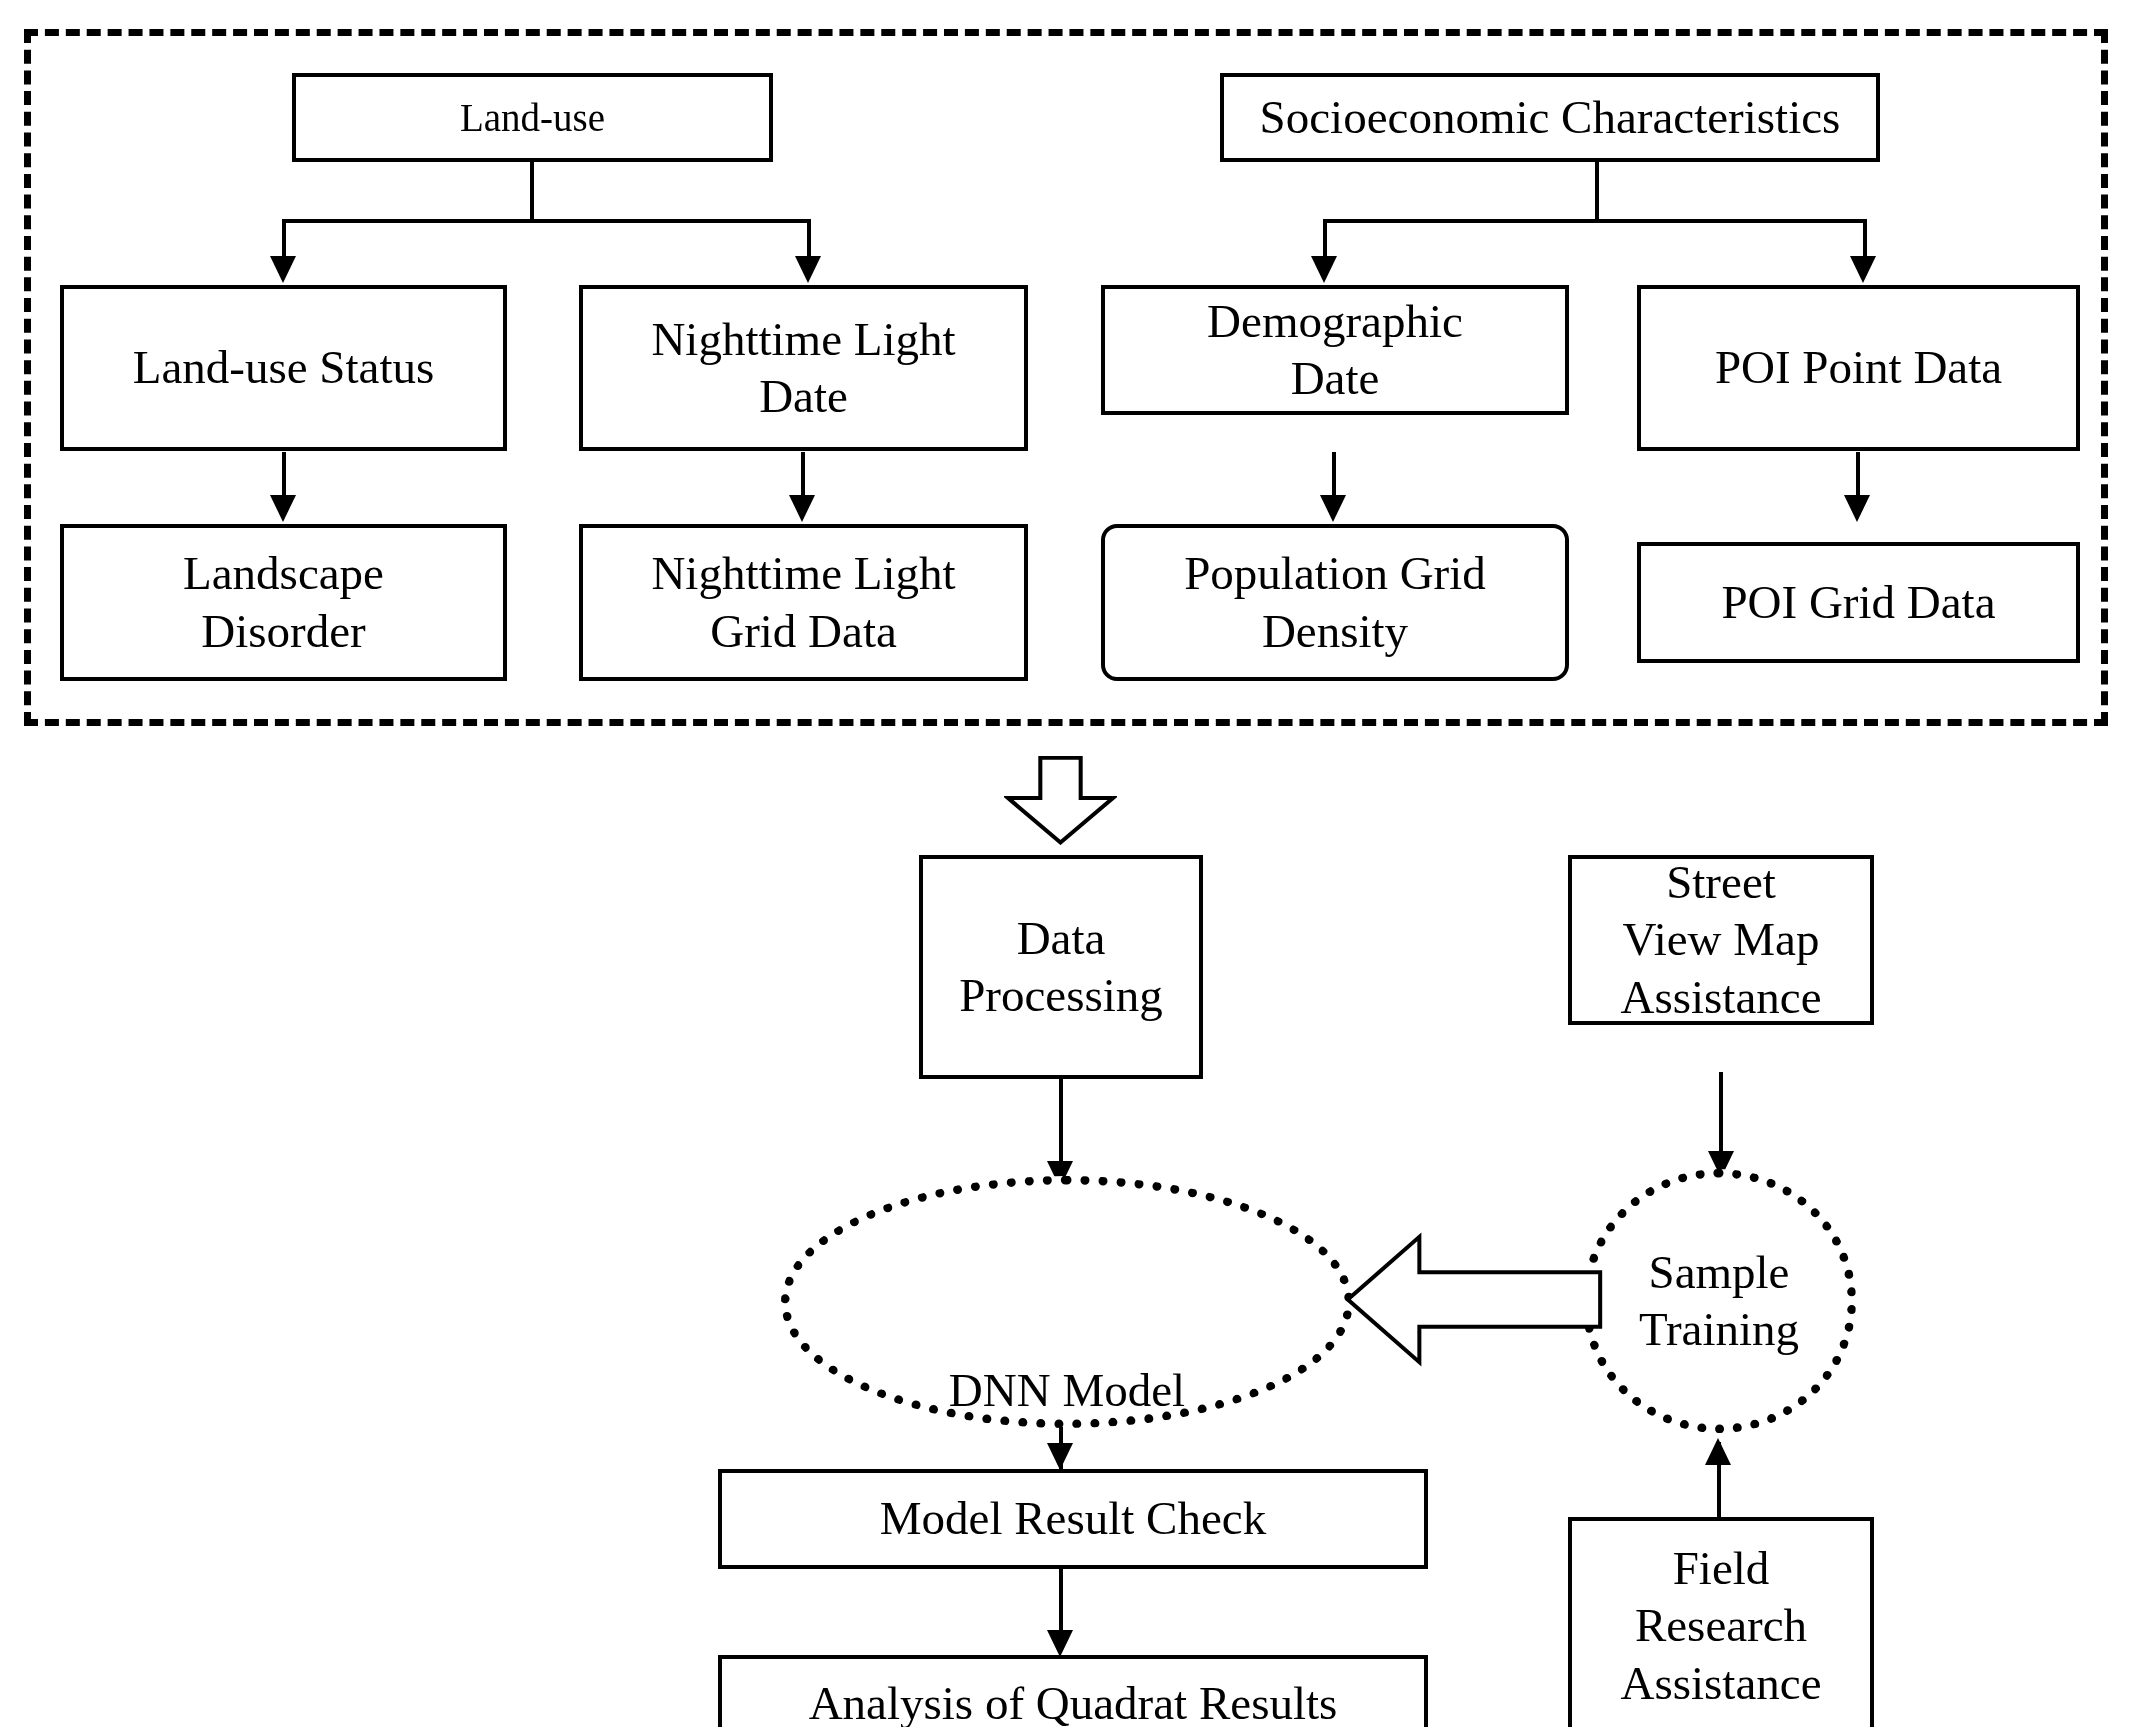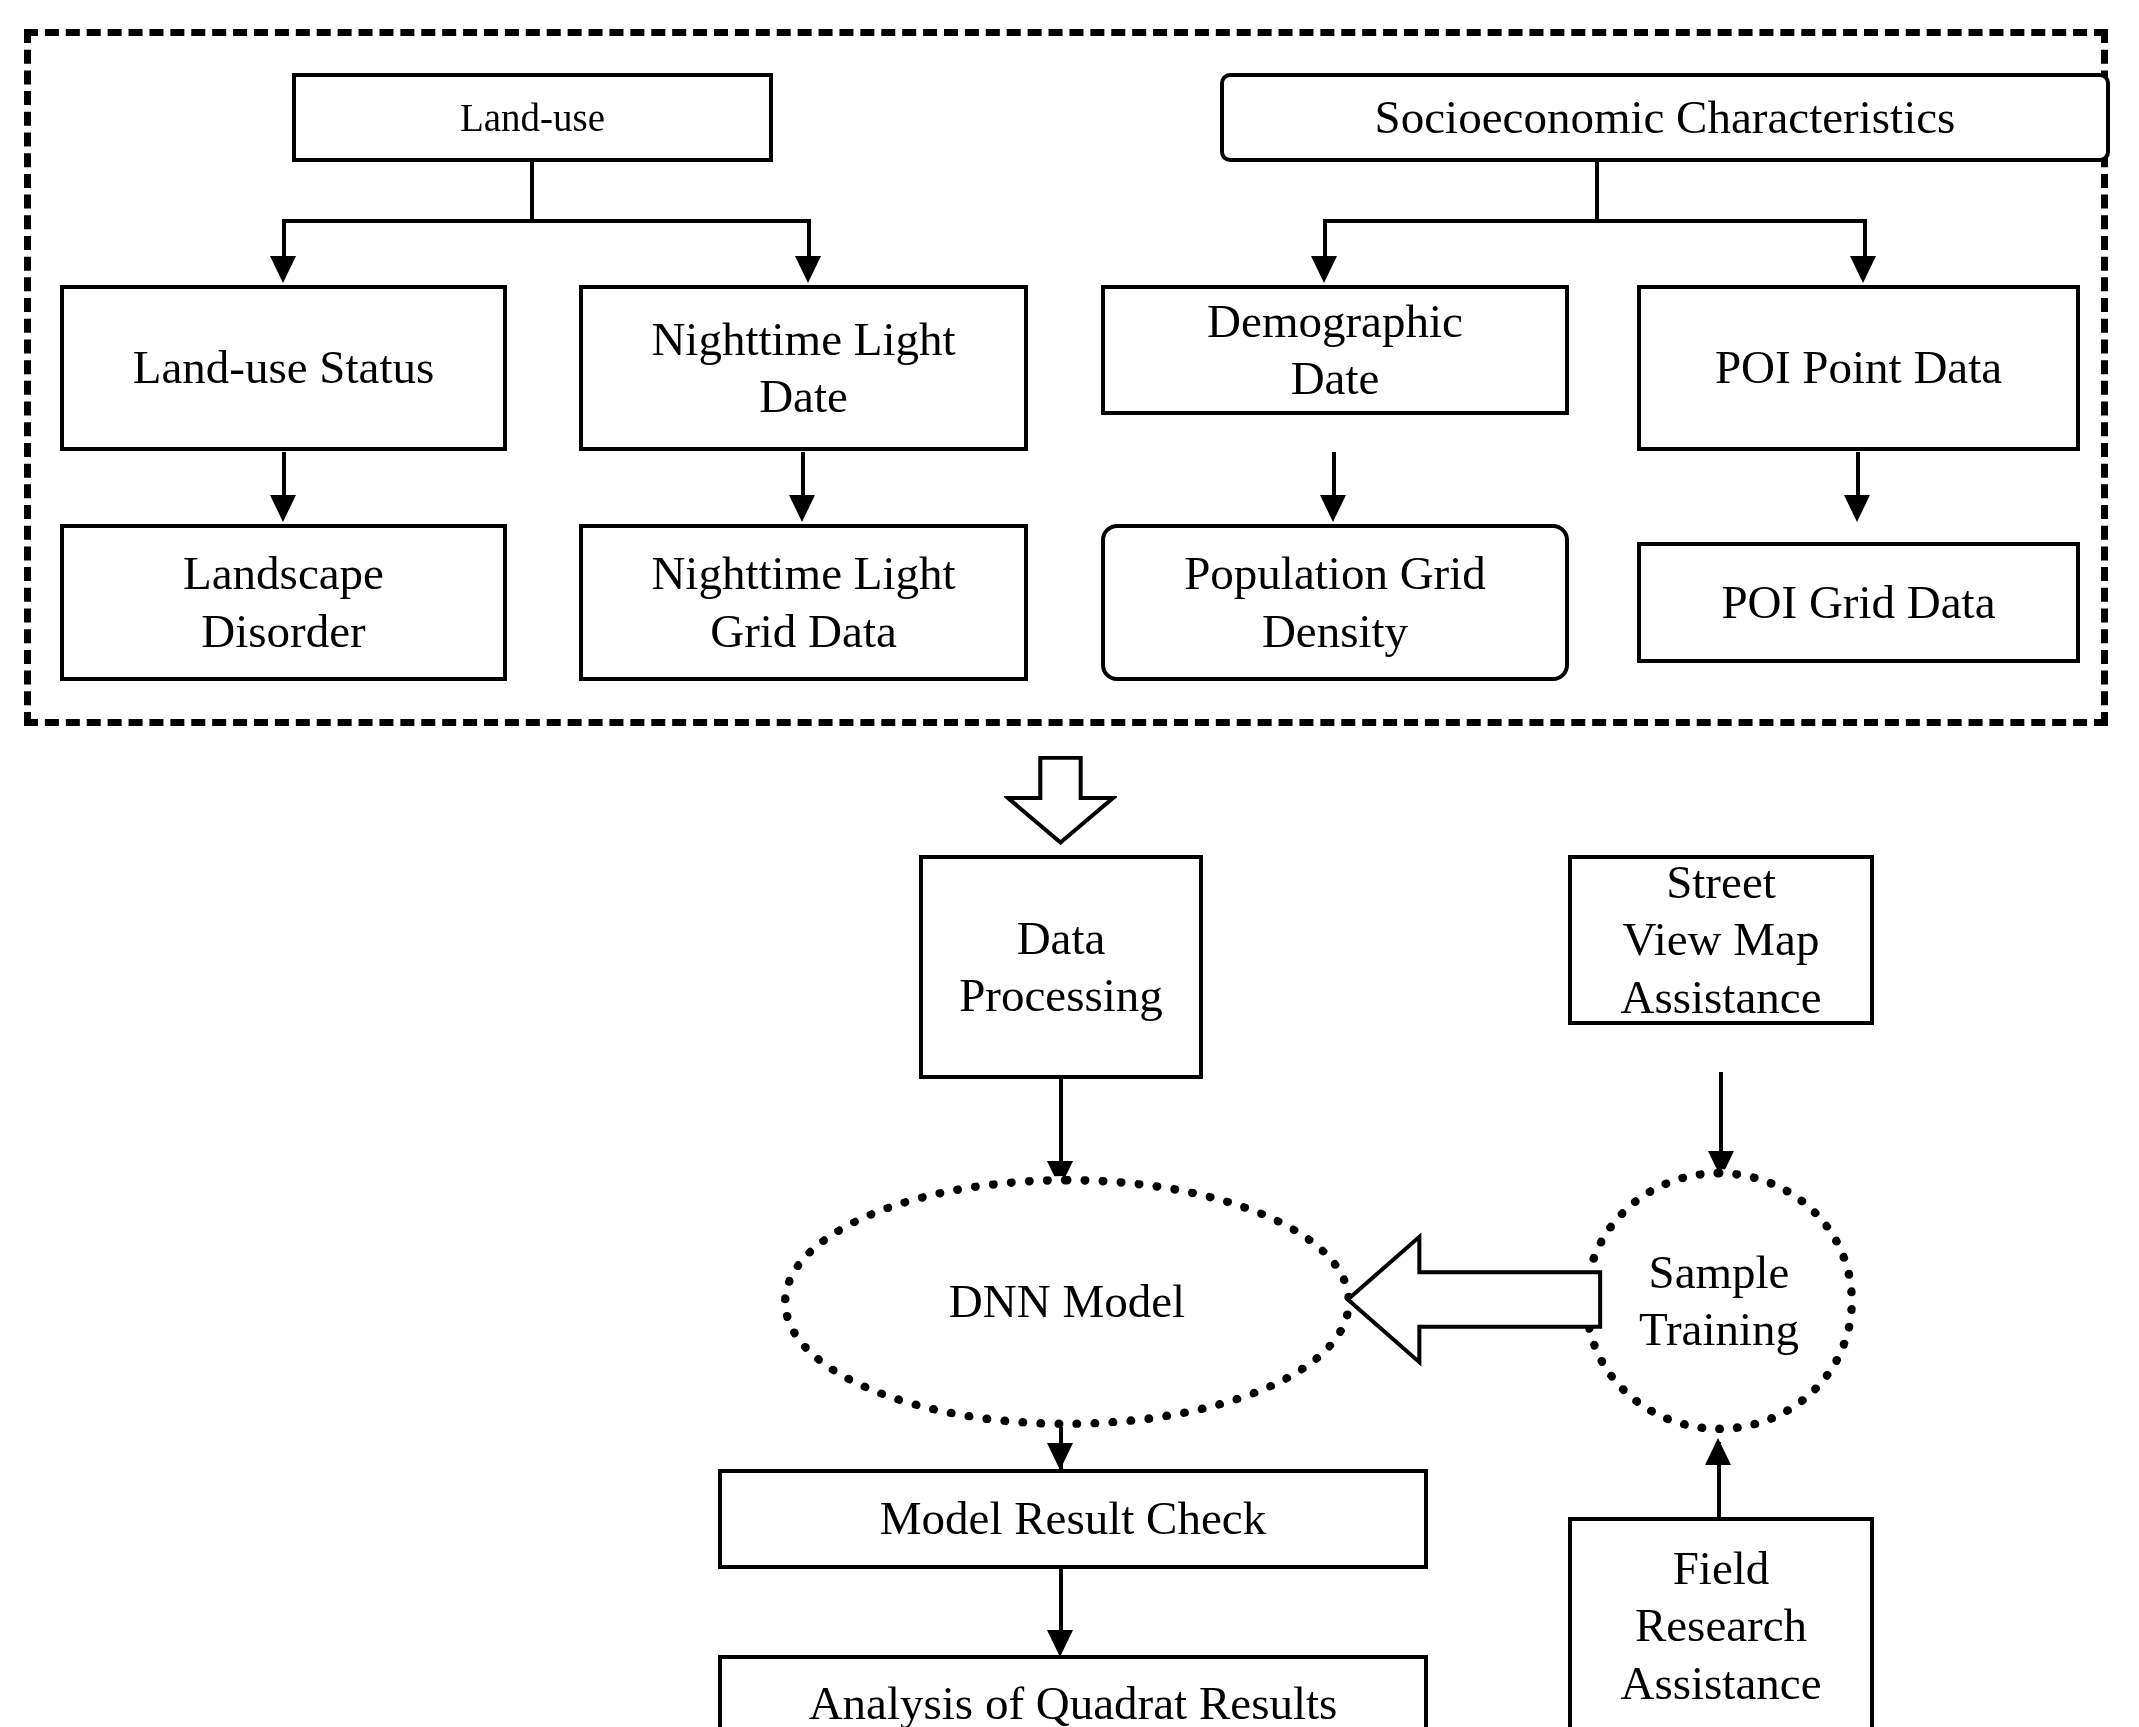--- a/index.html
+++ b/index.html
@@ -86,21 +86,21 @@
 <body>
 
 <div id="canvas">
 
   <div class="dashed-group" style="left:24px; top:29px; width:2084px; height:697px;"></div>
 
   <div class="node" style="left:292px; top:73px; width:481px; height:89px; font-size:39px;">
     <span class="lbl">Land-use</span>
   </div>
 
-  <div class="node" style="left:1220px; top:73px; width:890px; height:89px; font-size:47px;border-radius:10px;">
+  <div class="node" style="left:1220px; top:73px; width:660px; height:89px; font-size:47px;">
     <span class="lbl">Socioeconomic  Characteristics</span>
   </div>
 
   <div class="vline" style="left:530px; top:161px; height:61px;"></div>
   <div class="hline" style="left:282px; top:219px; width:529px;"></div>
   <div class="vline" style="left:282px; top:219px; height:39px;"></div>
   <div class="arrowhead-down" style="left:270px; top:256px;"></div>
   <div class="vline" style="left:807px; top:219px; height:39px;"></div>
   <div class="arrowhead-down" style="left:795px; top:256px;"></div>
 
@@ -176,21 +176,21 @@
 
   <div class="node" style="left:1568px; top:855px; width:306px; height:170px; font-size:47px;">
     <span class="lbl">Street
 View Map
 Assistance</span>
   </div>
 
   <div class="vline" style="left:1719px; top:1072px; height:81px;"></div>
   <div class="arrowhead-down" style="left:1708px; top:1151px;"></div>
 
-  <div class="ellipse-node" style="left:781px; top:1176px; width:572px; height:252px; font-size:47px;">
+  <div class="ellipse-node" style="left:781px; top:1176px; width:572px; height:252px; font-size:47px;align-items:flex-end;">
     <span class="lbl">DNN Model</span>
   </div>
 
   <div class="ellipse-node" style="left:1582px; top:1169px; width:274px; height:264px; font-size:47px;">
     <span class="lbl">Sample
 Training</span>
   </div>
 
   <div class="block-arrow" style="left:1345px; top:1232px; width:258px; height:135px;">
     <svg width="258" height="135" viewBox="0 0 320 168">

